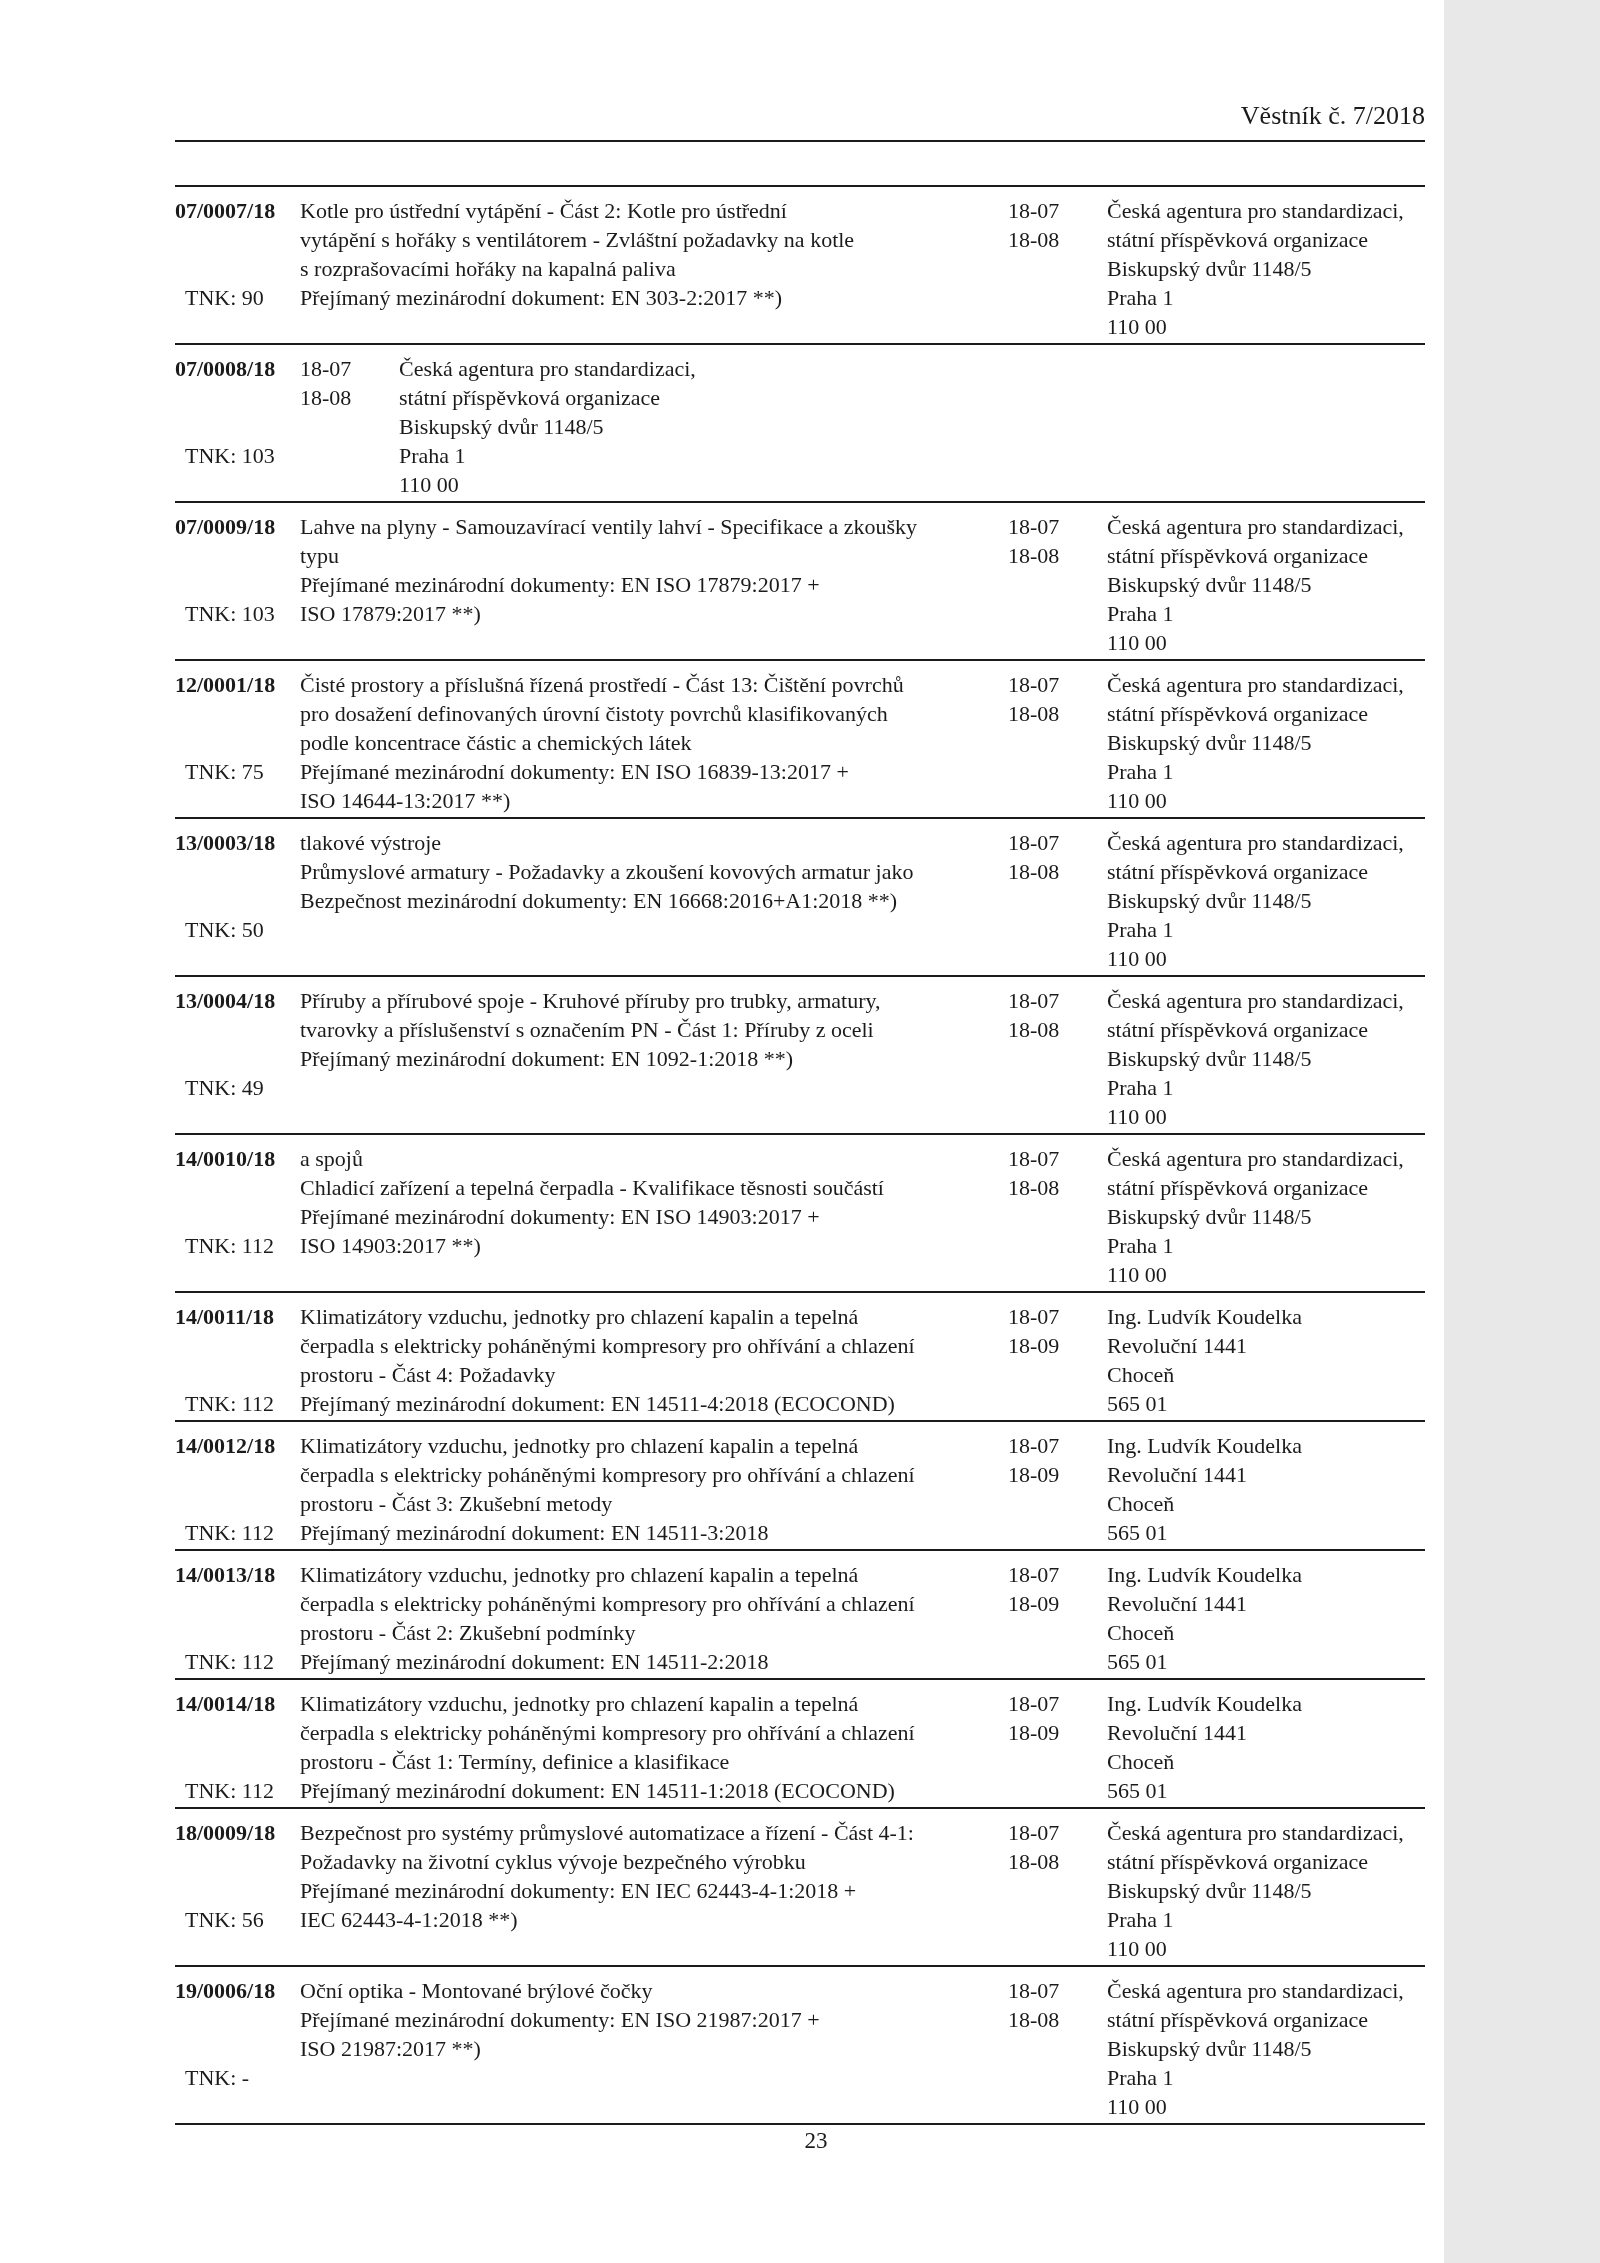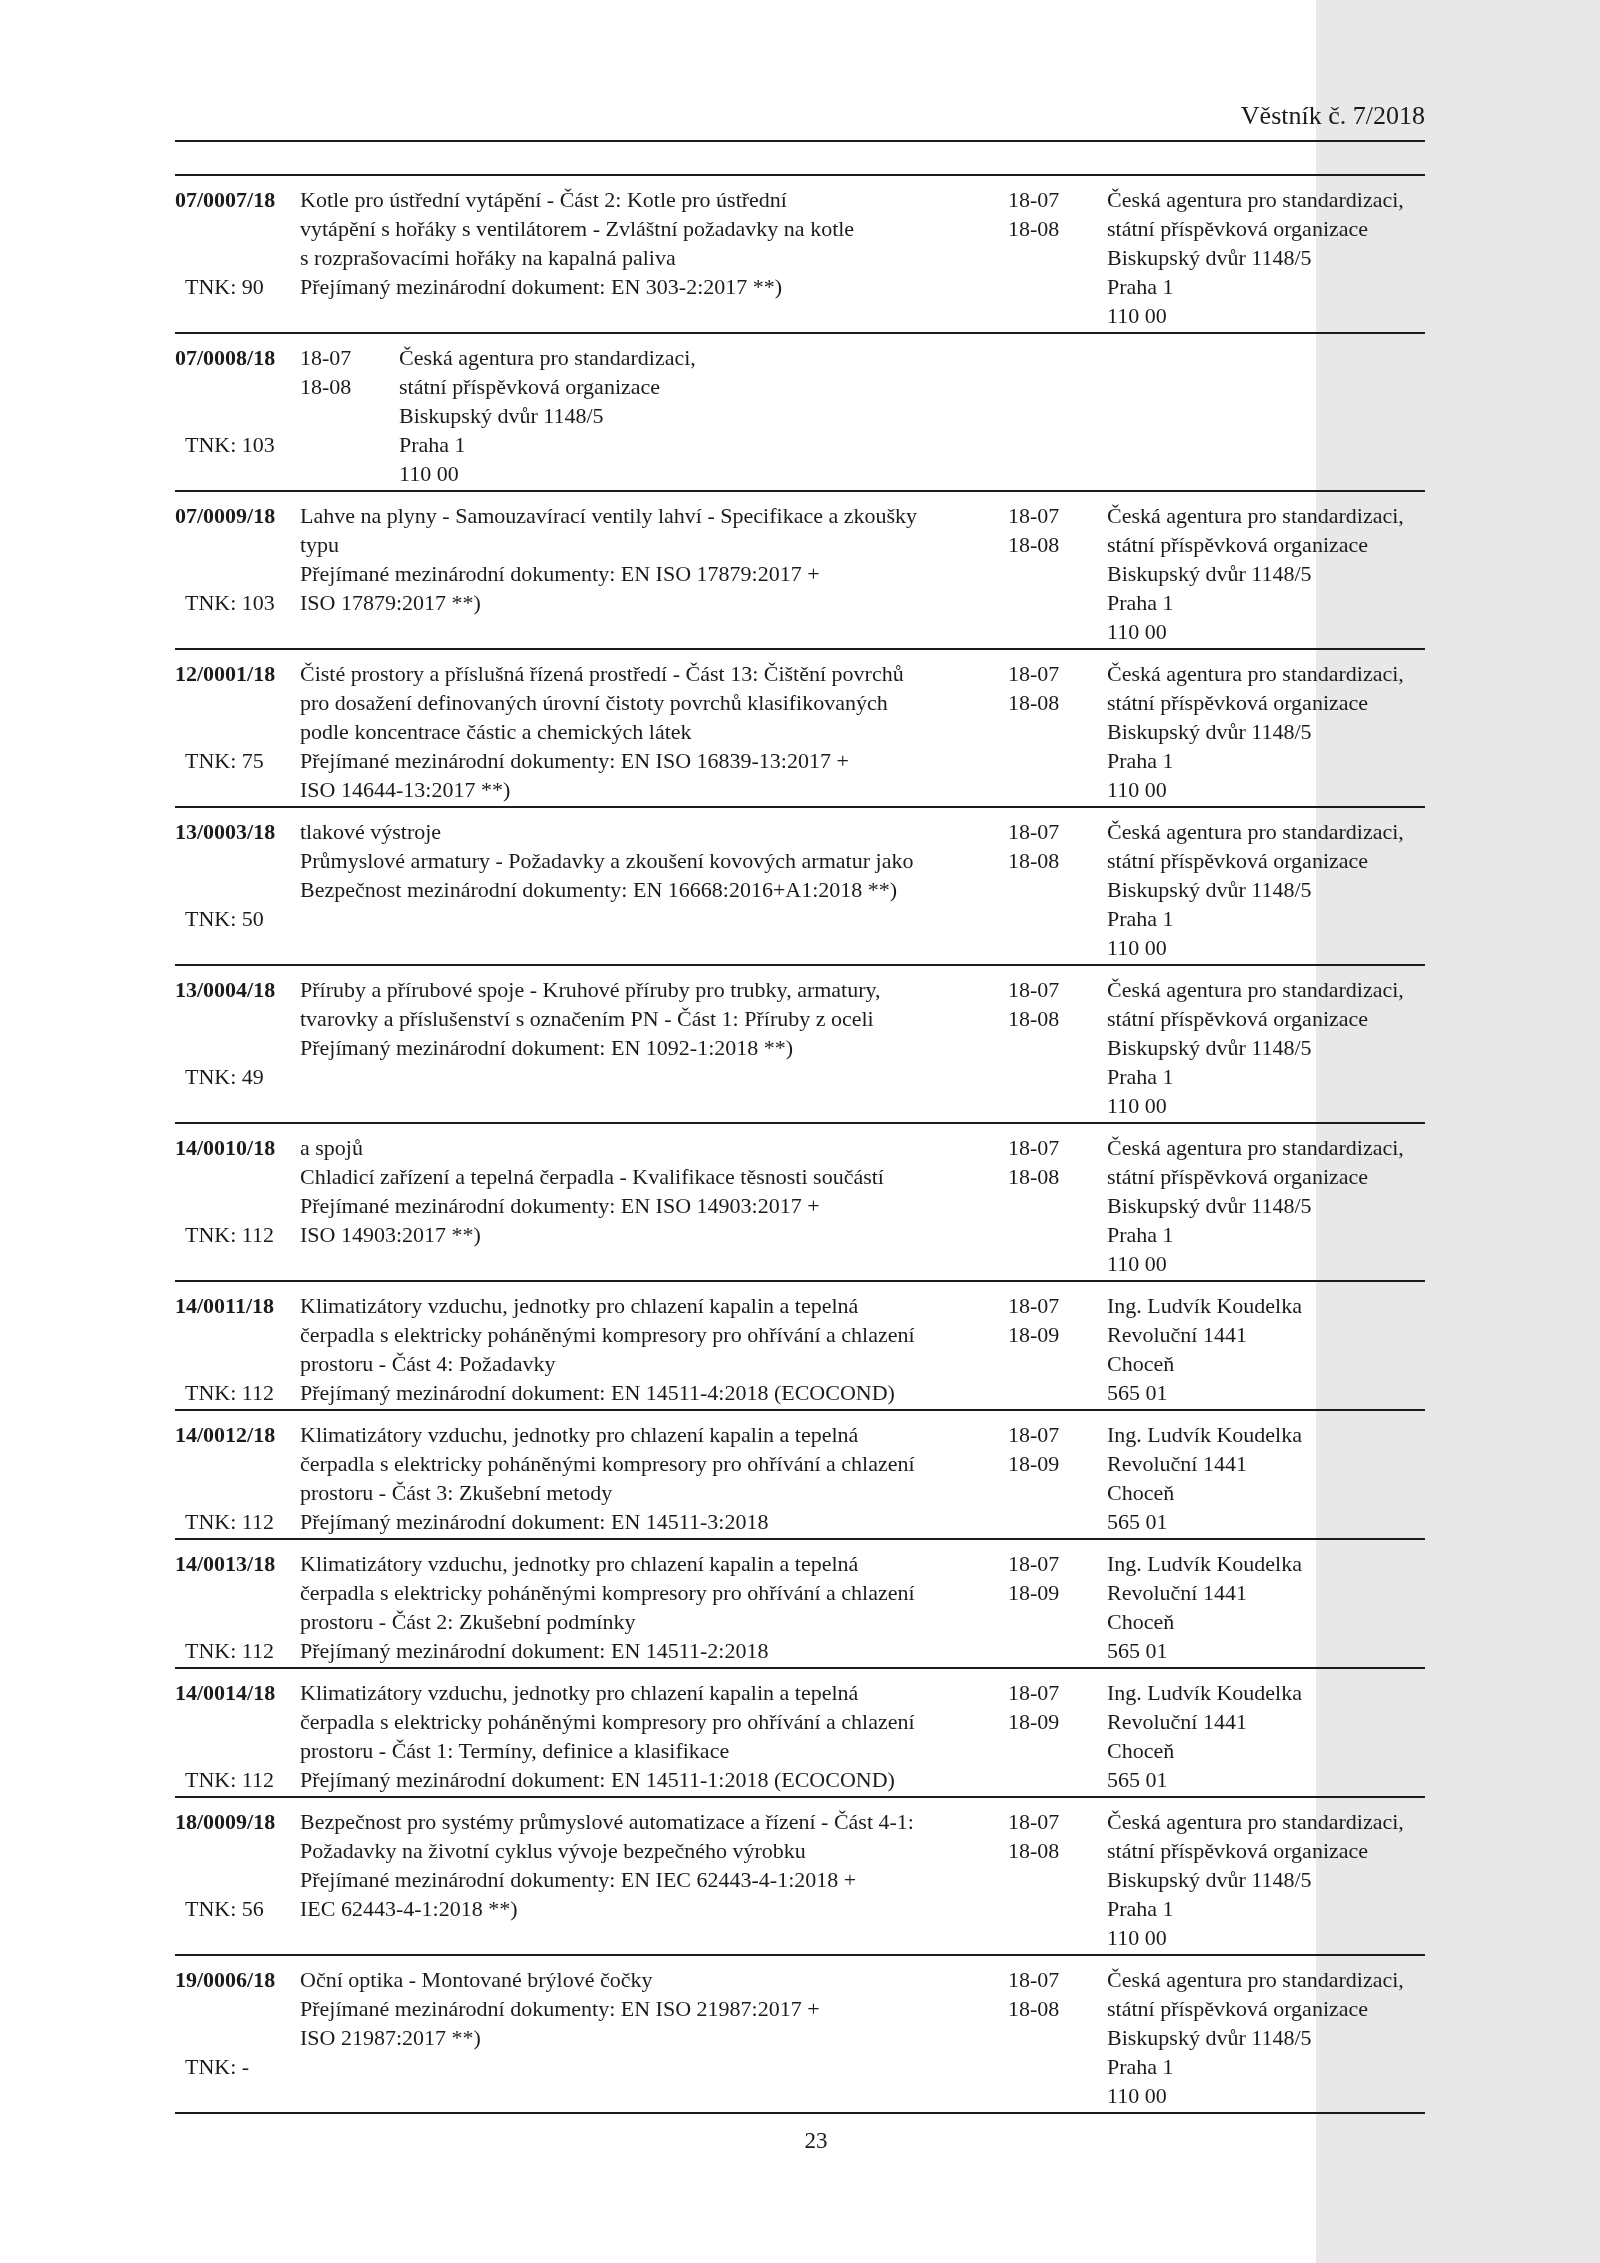--- a/index.html
+++ b/index.html
@@ -5,37 +5,37 @@
   * { margin: 0; padding: 0; box-sizing: border-box; }
   html, body { background: #e8e8e8; }
   body {
     width: 1600px; height: 2263px;
     font-family: "Liberation Serif", "DejaVu Serif", serif;
     color: #1b1b1b;
     position: relative;
   }
   .page {
     position: absolute; left: 0; top: 0;
-    width: 1316px; height: 2263px;
+    width: 1444px; height: 2263px;
     background: #ffffff;
   }
   .content {
     position: absolute; left: 175px; top: 0;
     width: 1250px;
   }
   .header {
     padding-top: 100px;
     padding-bottom: 8px;
     border-bottom: 2px solid #1b1b1b;
     text-align: right;
     font-size: 26px;
     line-height: 32px;
   }
   .std-table {
-    margin-top: 32px;
+    margin-top: 43px;
     border-top: 2px solid #1b1b1b;
   }
   .row {
     display: flex;
     align-items: stretch;
     border-bottom: 2px solid #1b1b1b;
     padding-top: 9px;
     padding-bottom: 2px;
     font-size: 22px;
     line-height: 29px;

